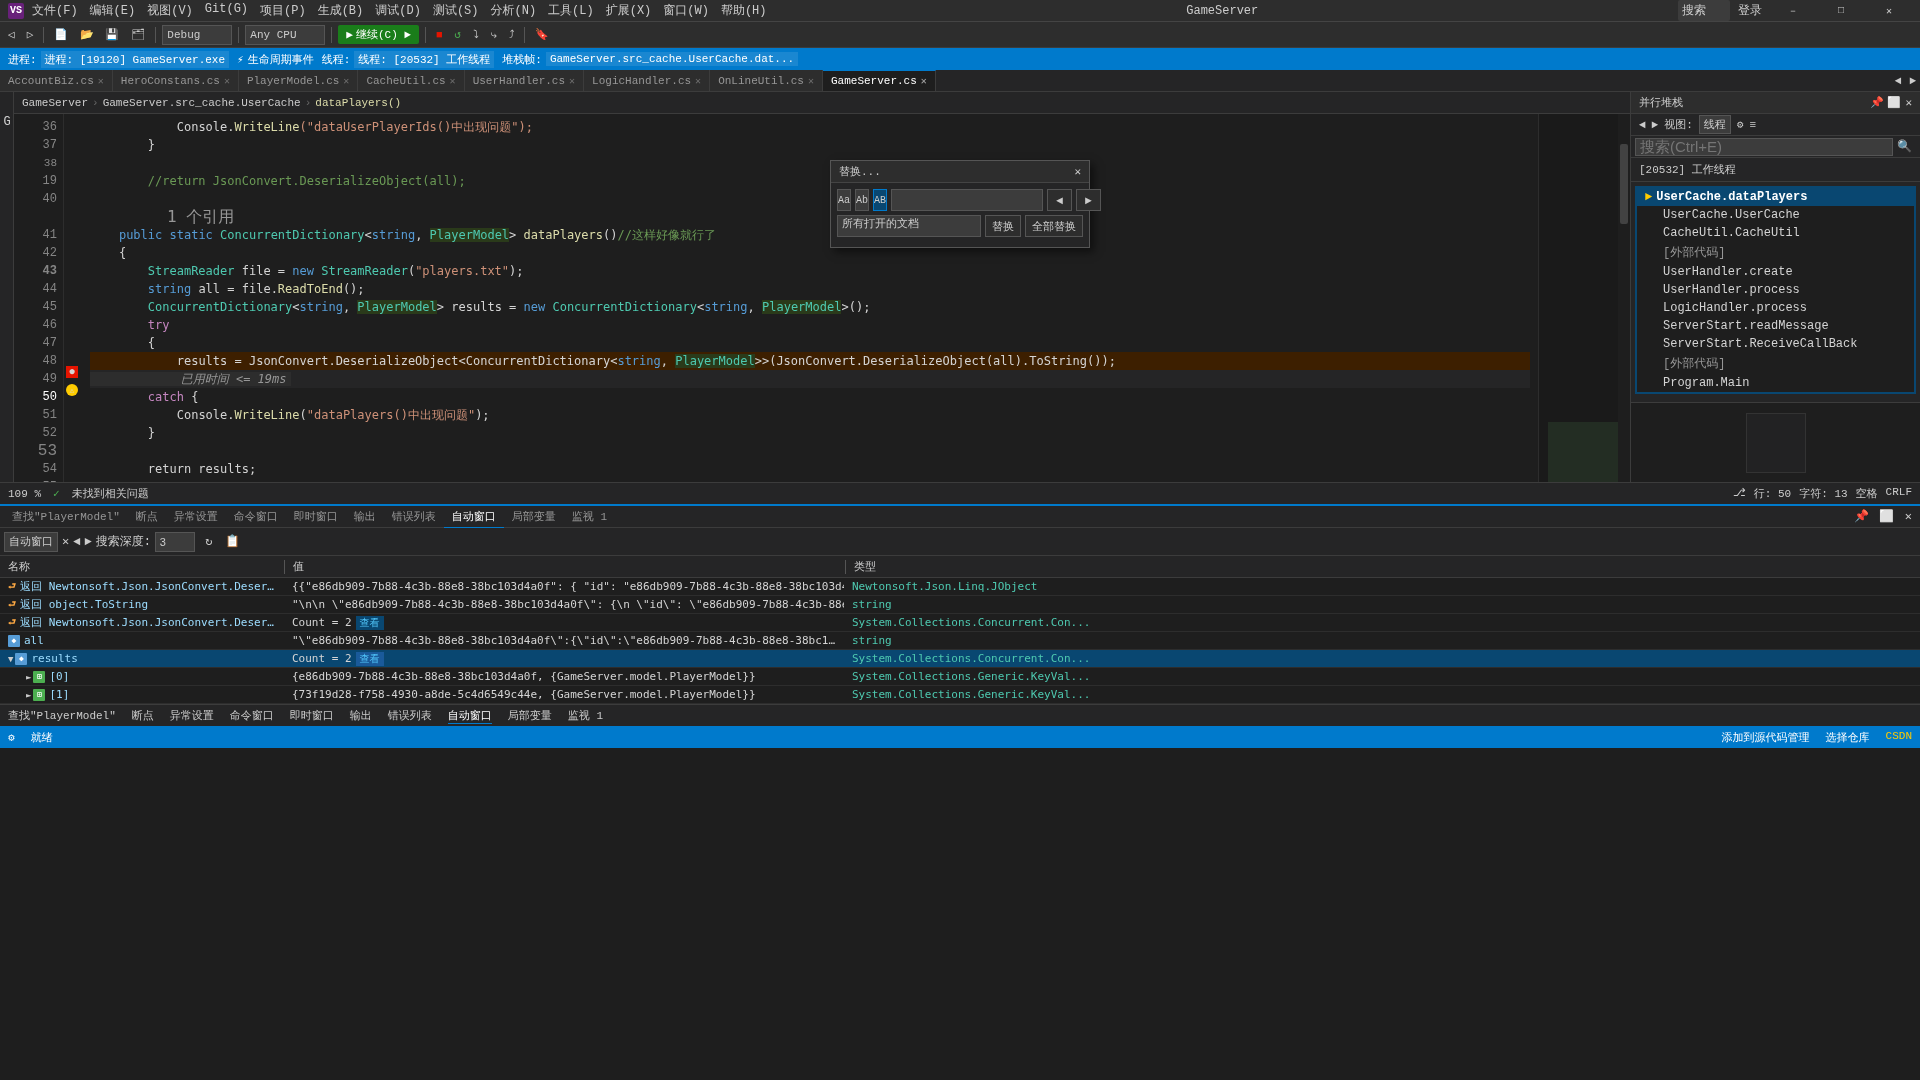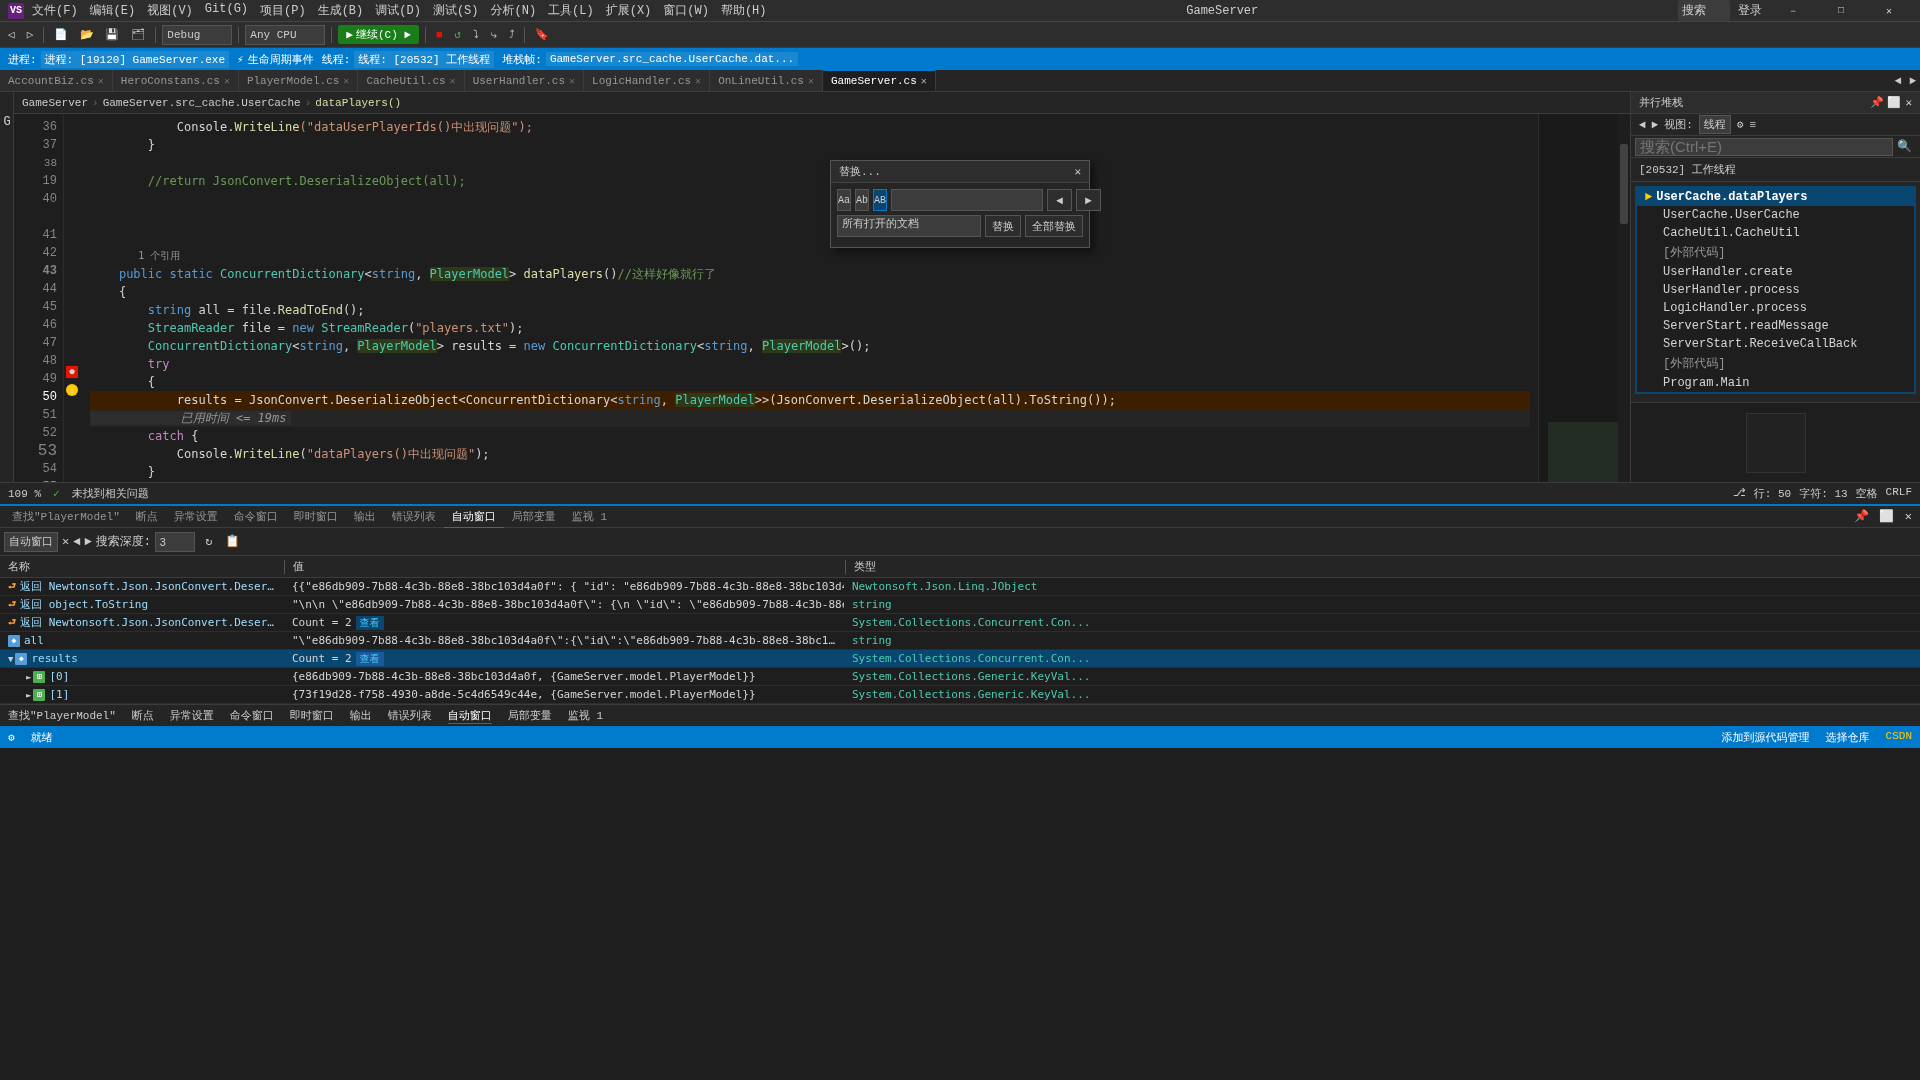--- a/index.html
+++ b/index.html
@@ -281,29 +281,29 @@
         <div style="height:18px;white-space:pre;">            <span style="color:#d4d4d4;">Console.</span><span style="color:#dcdcaa;">WriteLine</span><span style="color:#ce9178;">("dataUserPlayerIds()中出现问题");</span></div>
 
         <div style="height:18px;white-space:pre;">        <span style="color:#d4d4d4;">}</span></div>
 
         <div style="height:18px;white-space:pre;"></div>
 
         <div style="height:18px;white-space:pre;">        <span style="color:#6a9955;">//return JsonConvert.DeserializeObject(all);</span></div>
 
         <div style="height:18px;white-space:pre;"></div>
 
-        <div style="height:18px;white-space:pre;color:#969696;font-size:10px;margin-top:39px;">        1 个引用</div>
+        <div style="height:18px;white-space:pre;color:#969696;font-size:16px;">        1 个引用</div>
 
         <div style="height:18px;white-space:pre;">    <span style="color:#569cd6;">public </span><span style="color:#569cd6;">static </span><span style="color:#4ec9b0;">ConcurrentDictionary</span><span style="color:#d4d4d4;">&lt;</span><span style="color:#569cd6;">string</span><span style="color:#d4d4d4;">, </span><span style="color:#4ec9b0;background:#2a3a1a;">PlayerModel</span><span style="color:#d4d4d4;">&gt; </span><span style="color:#dcdcaa;">dataPlayers</span><span style="color:#d4d4d4;">()</span><span style="color:#6a9955;">//这样好像就行了</span></div>
 
         <div style="height:18px;white-space:pre;">    <span style="color:#d4d4d4;">{</span></div>
 
+        <div style="height:18px;white-space:pre;">        <span style="color:#4ec9b0;">StreamReader</span><span style="color:#d4d4d4;"> file = </span><span style="color:#569cd6;">new </span><span style="color:#4ec9b0;">StreamReader</span><span style="color:#d4d4d4;">(</span><span style="color:#ce9178;">"players.txt"</span><span style="color:#d4d4d4;">);</span></div>
+
         <div style="height:18px;white-space:pre;">        <span style="color:#569cd6;">string</span><span style="color:#d4d4d4;"> all = file.</span><span style="color:#dcdcaa;">ReadToEnd</span><span style="color:#d4d4d4;">();</span></div>
-
-        <div style="height:18px;white-space:pre;">        <span style="color:#4ec9b0;">StreamReader</span><span style="color:#d4d4d4;"> file = </span><span style="color:#569cd6;">new </span><span style="color:#4ec9b0;">StreamReader</span><span style="color:#d4d4d4;">(</span><span style="color:#ce9178;">"players.txt"</span><span style="color:#d4d4d4;">);</span></div>
 
 
         <div style="height:18px;white-space:pre;">        <span style="color:#4ec9b0;">ConcurrentDictionary</span><span style="color:#d4d4d4;">&lt;</span><span style="color:#569cd6;">string</span><span style="color:#d4d4d4;">, </span><span style="color:#4ec9b0;background:#2a3a1a;">PlayerModel</span><span style="color:#d4d4d4;">&gt; results = </span><span style="color:#569cd6;">new </span><span style="color:#4ec9b0;">ConcurrentDictionary</span><span style="color:#d4d4d4;">&lt;</span><span style="color:#569cd6;">string</span><span style="color:#d4d4d4;">, </span><span style="color:#4ec9b0;background:#2a3a1a;">PlayerModel</span><span style="color:#d4d4d4;">&gt;();</span></div>
 
         <div style="height:18px;white-space:pre;">        <span style="color:#c586c0;">try</span></div>
 
         <div style="height:18px;white-space:pre;">        <span style="color:#d4d4d4;">{</span></div>
 
         <div style="height:18px;white-space:pre;background:#3d1f00;">            <span style="color:#d4d4d4;">results = JsonConvert.DeserializeObject&lt;ConcurrentDictionary&lt;</span><span style="color:#569cd6;">string</span><span style="color:#d4d4d4;">, </span><span style="color:#4ec9b0;background:#2a3a1a;">PlayerModel</span><span style="color:#d4d4d4;">&gt;&gt;(JsonConvert.DeserializeObject(all).ToString());</span></div>
 

